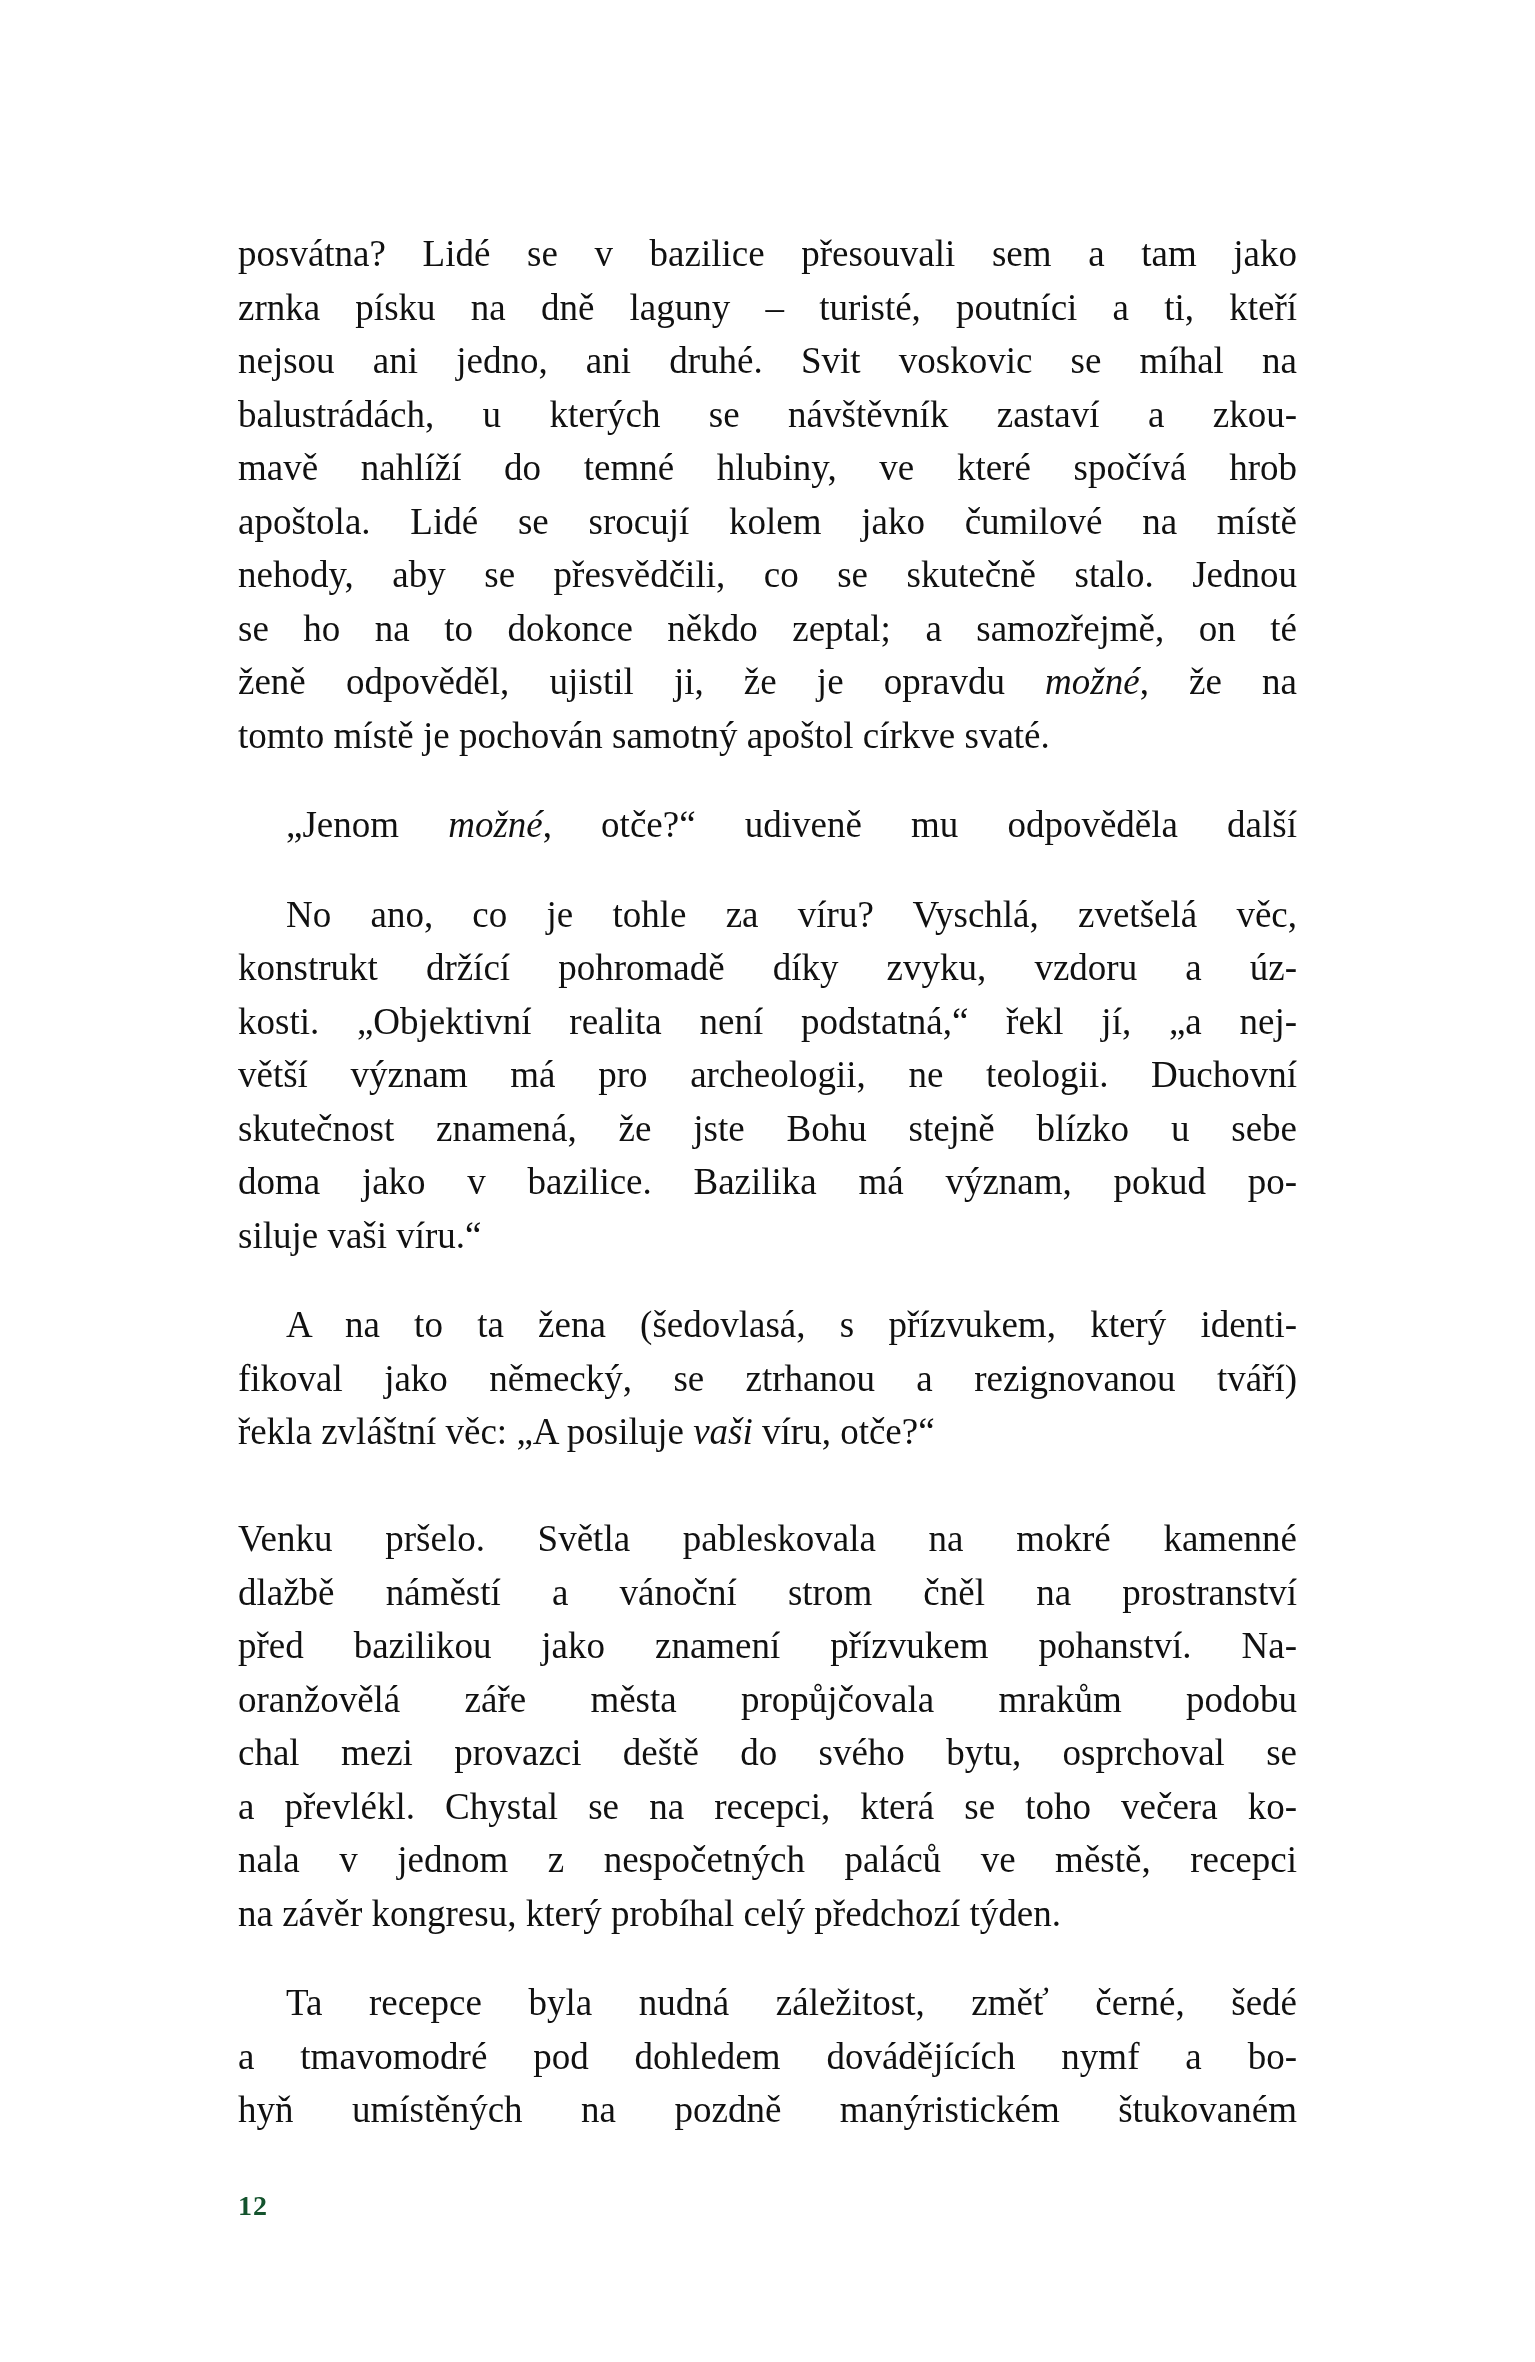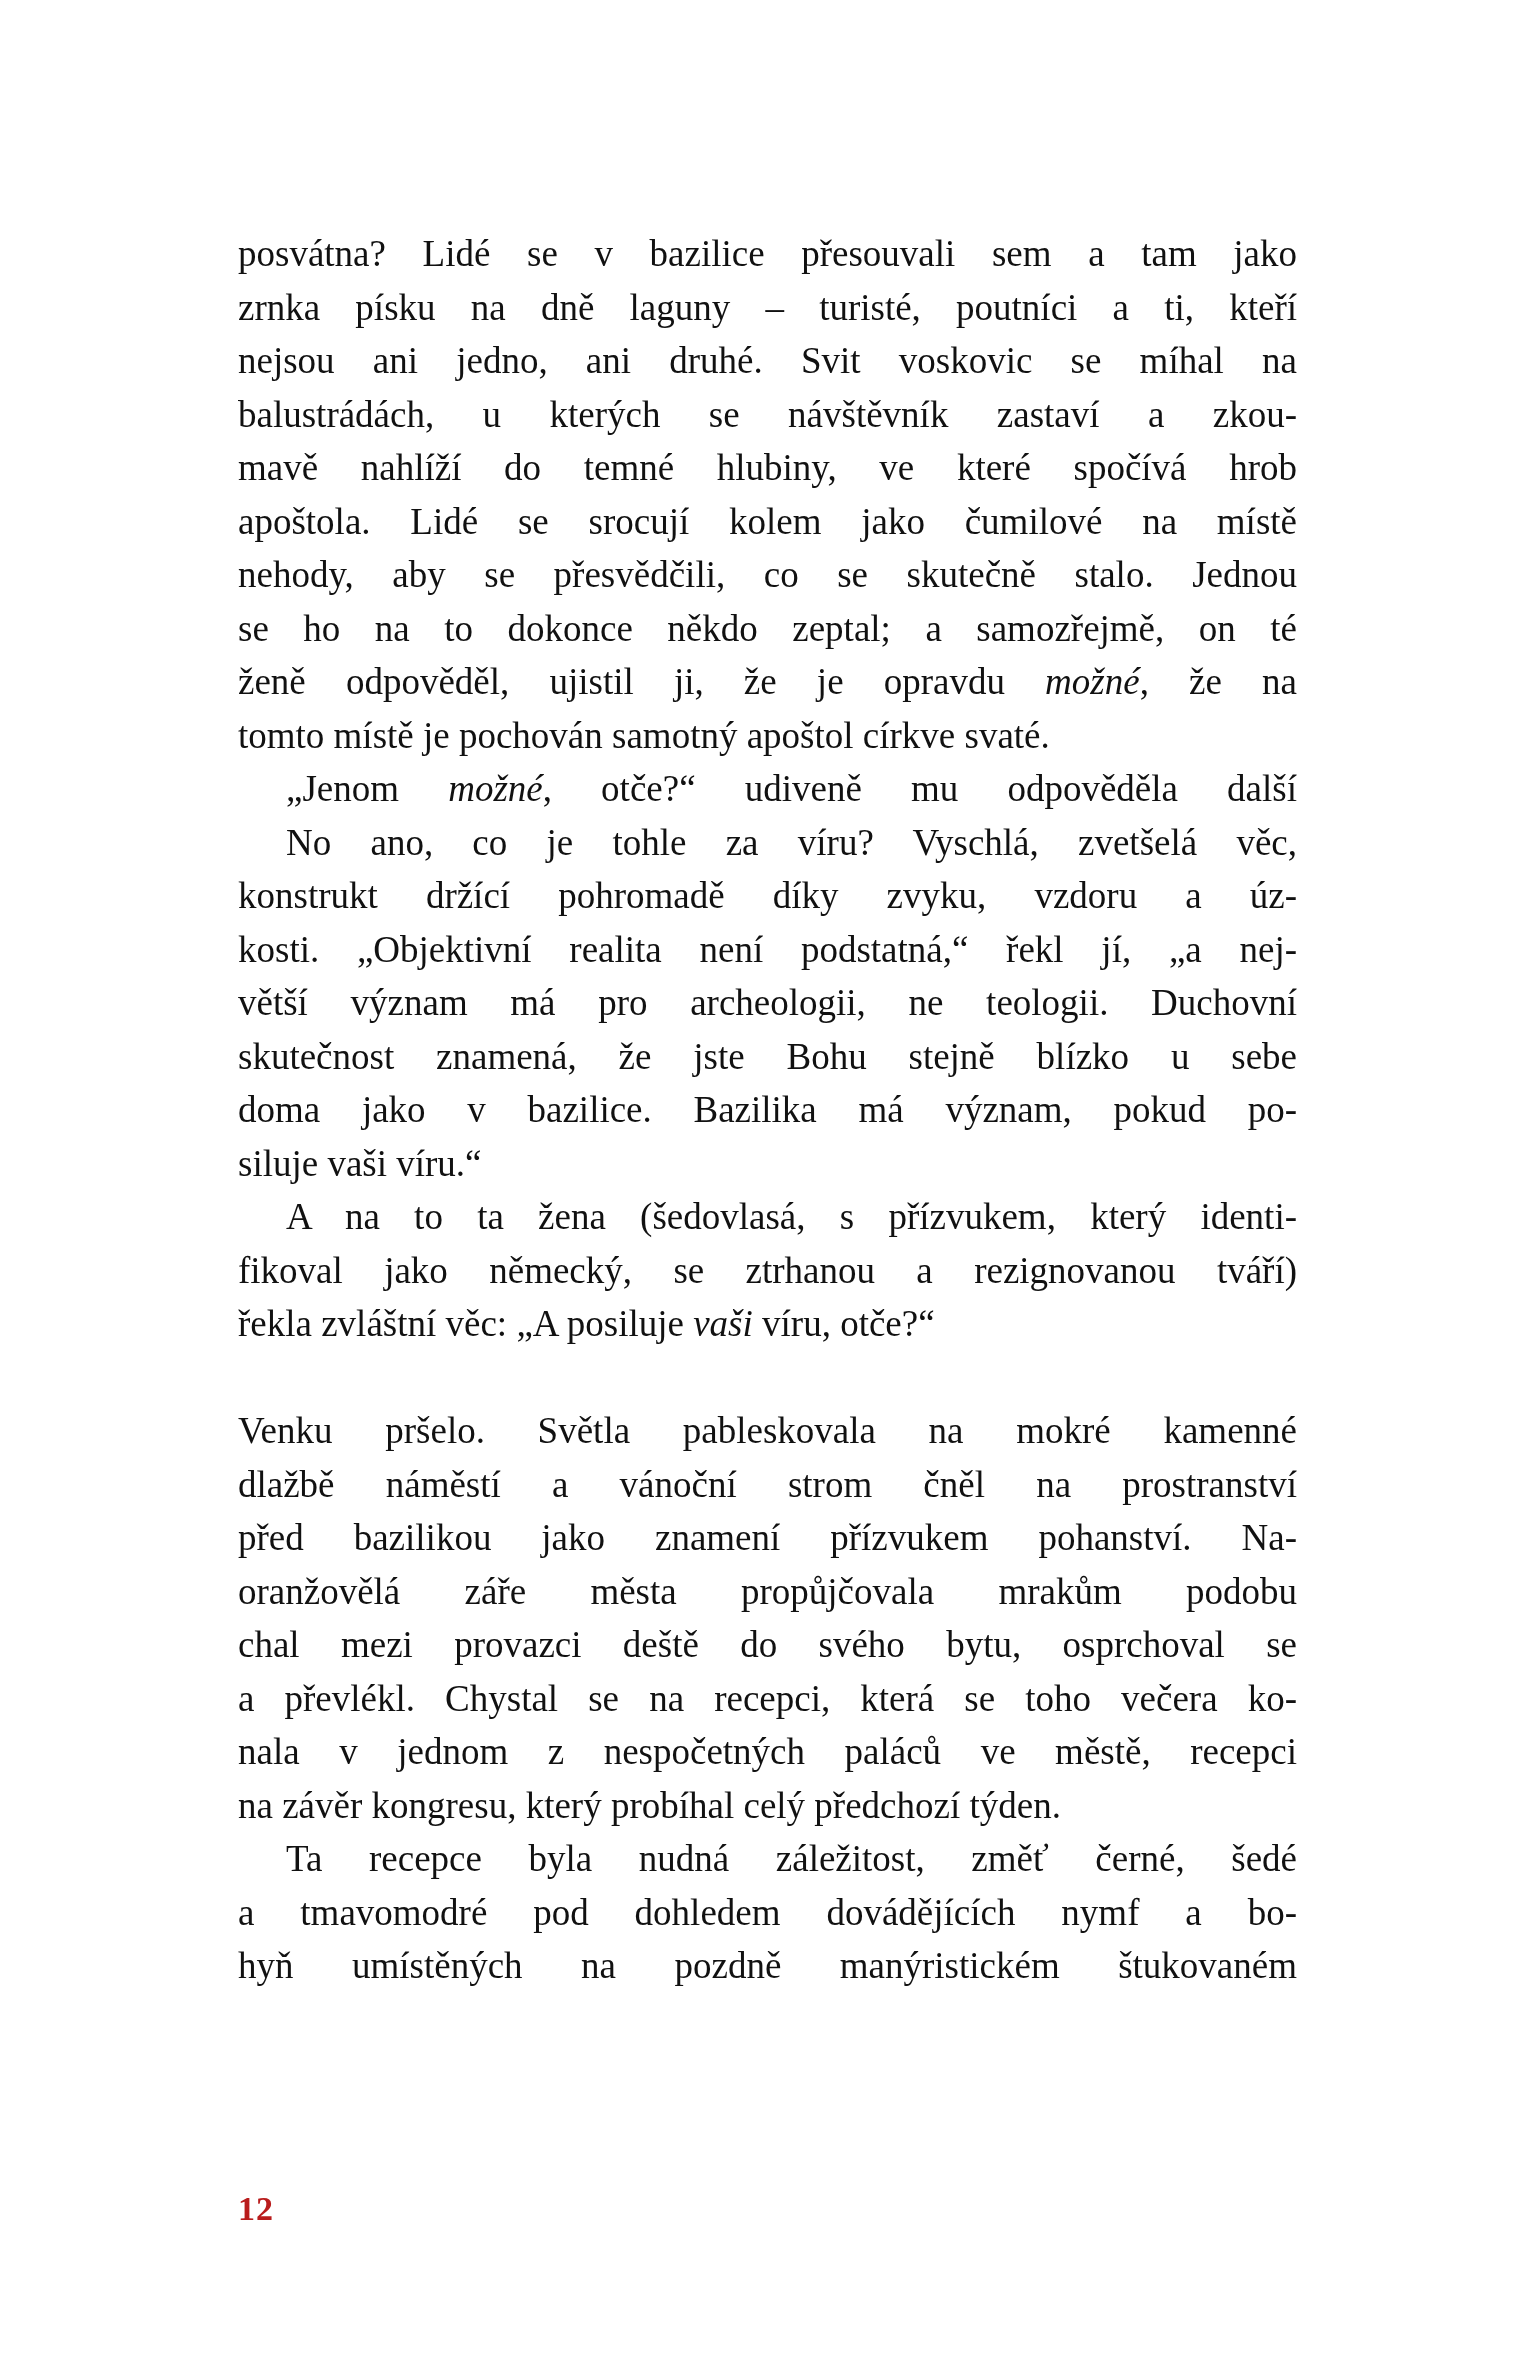--- a/index.html
+++ b/index.html
@@ -9,27 +9,27 @@
     position: absolute; left: 238px; top: 227px; width: 1059px;
     font-family: "Liberation Serif", "DejaVu Serif", serif;
     font-size: 37px; color: #111111;
   }
   .line {
     display: block; height: 53.5px; line-height: 53.5px;
     white-space: nowrap; text-align: justify; text-align-last: justify;
     transform-origin: left center;
   }
   .line.last { text-align-last: left; }
-  .line.indent { padding-left: 48px; }
+  .line.indent { padding-left: 48px; margin-top: 36px; }
   .line.blank { height: 53.5px; }
   .line em { font-style: italic; }
   .page-number {
     position: absolute; left: 238px; top: 2190px;
     font-family: "Liberation Serif", "DejaVu Serif", serif;
-    font-weight: bold; font-size: 34px; color: #b91c1c; letter-spacing: 1px;
+    font-weight: bold; font-size: 28px; color: #14532d; letter-spacing: 1px;
   }
 </style>
 </head>
 <body>
 
 <div class="page">
   <div class="text-block" id="text-block">
       <div class="paragraph">
         <div class="line"><span>posvátna? Lidé se v bazilice přesouvali sem a tam jako</span></div>
         <div class="line"><span>zrnka písku na dně laguny – turisté, poutníci a ti, kteří</span></div>

